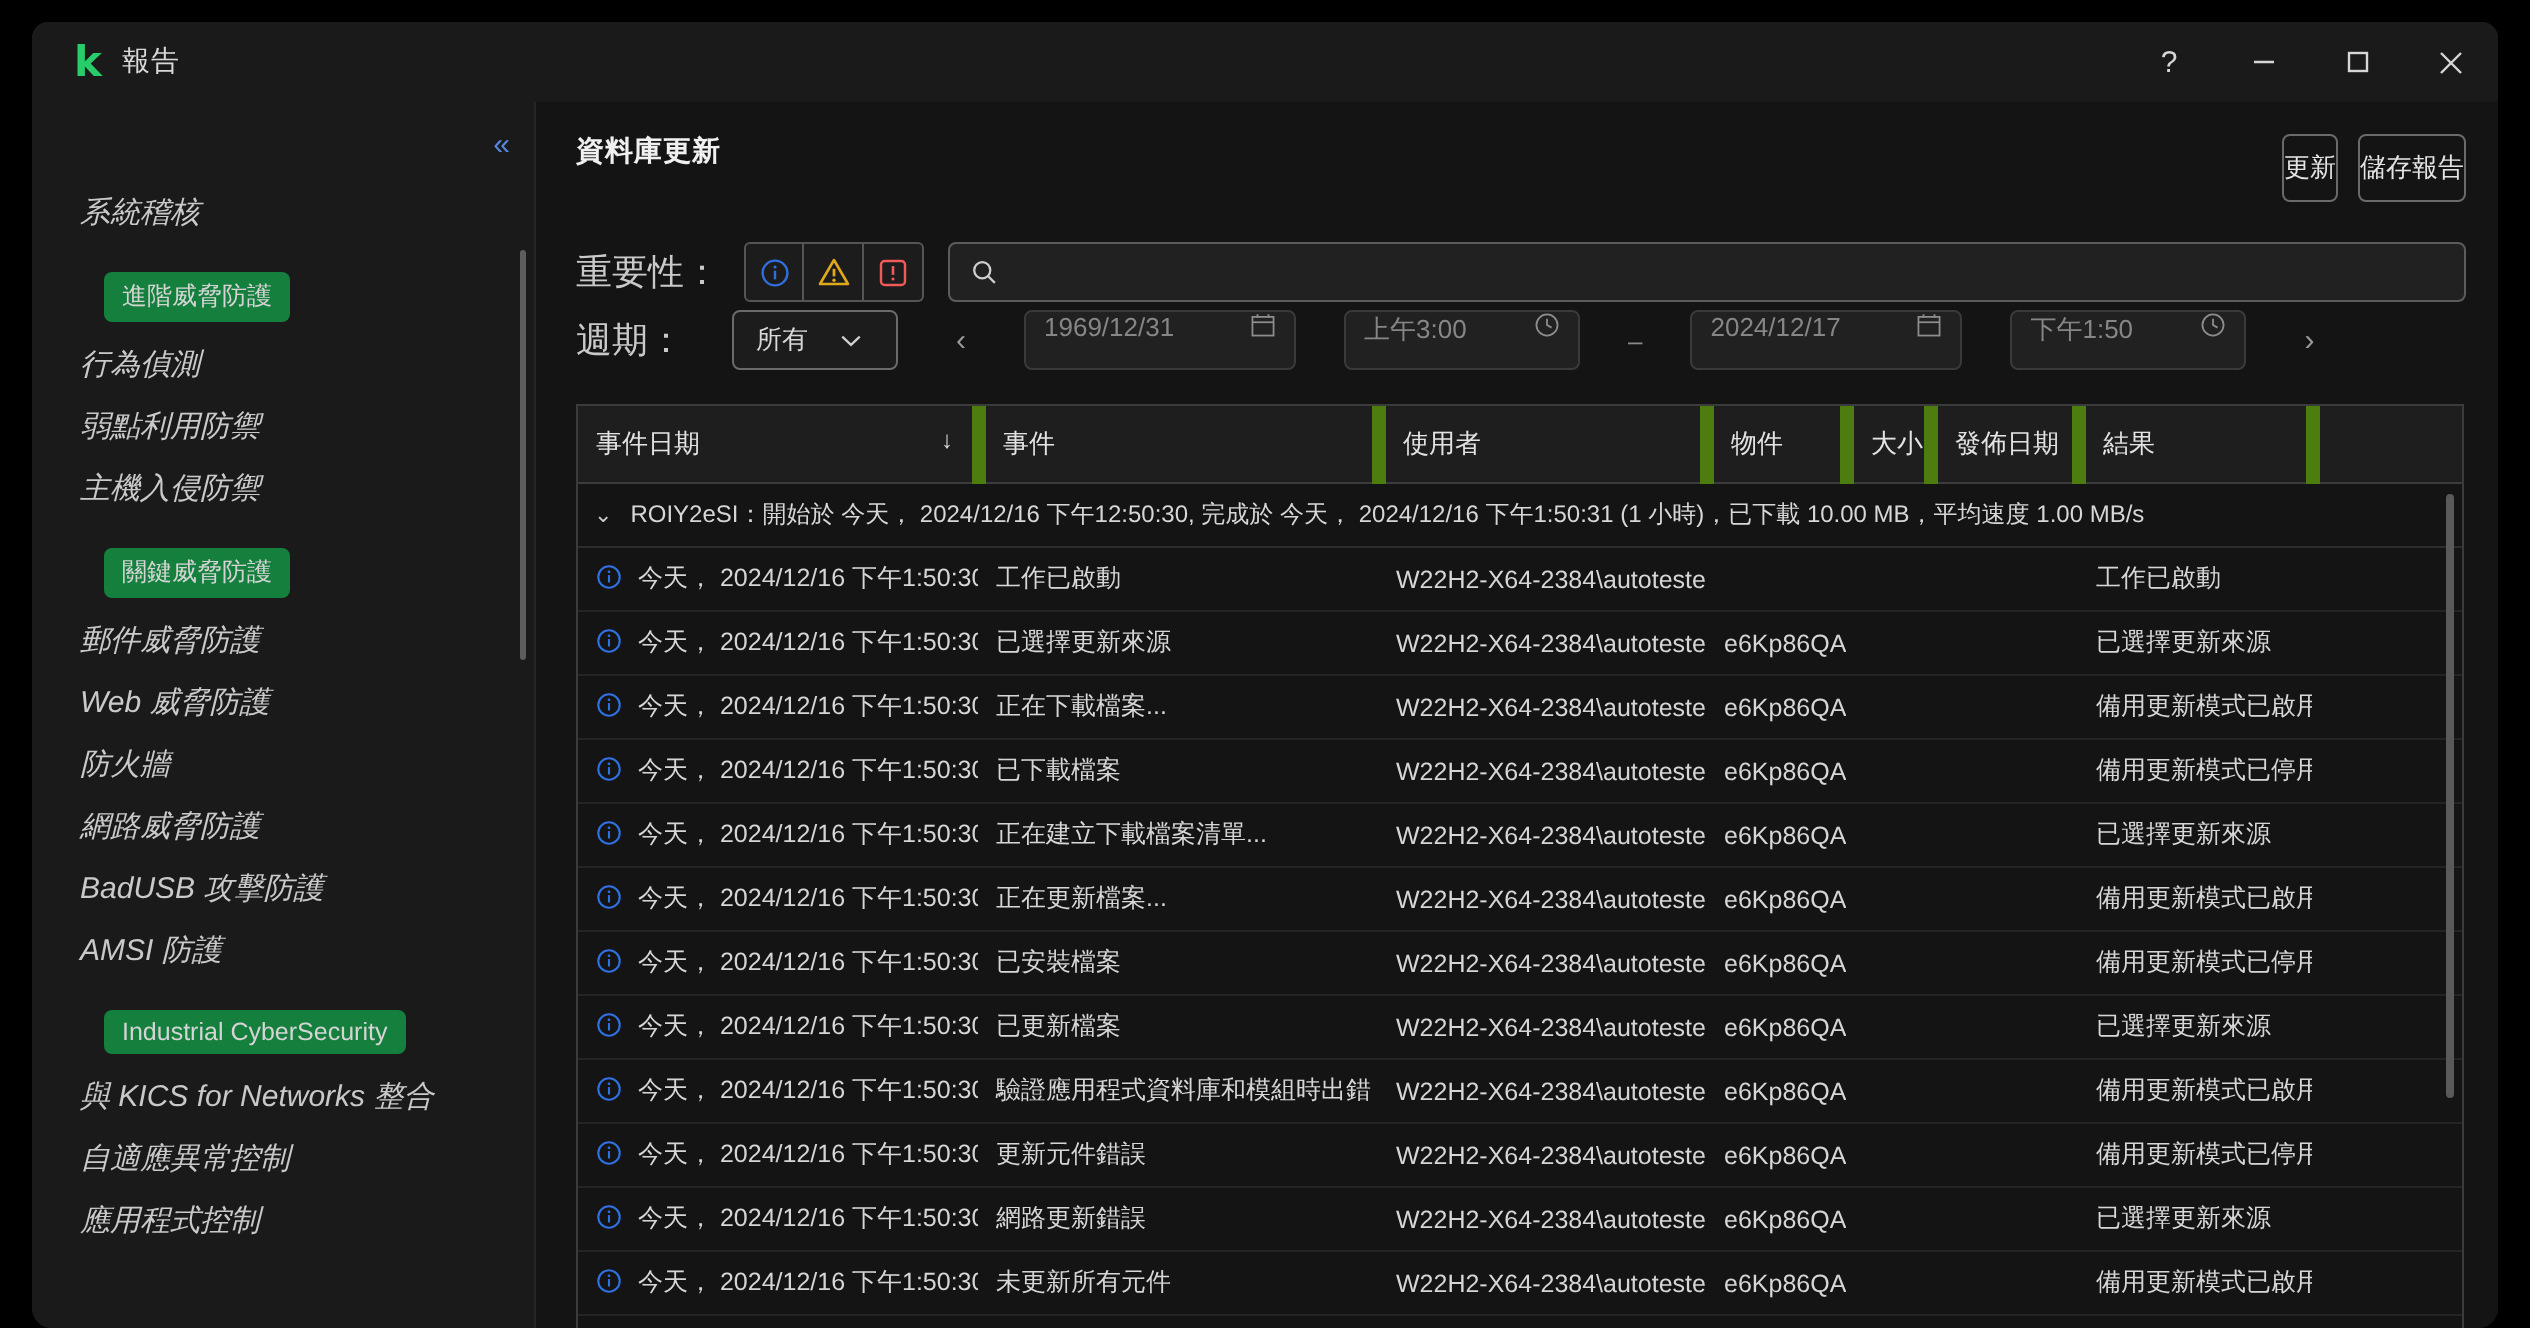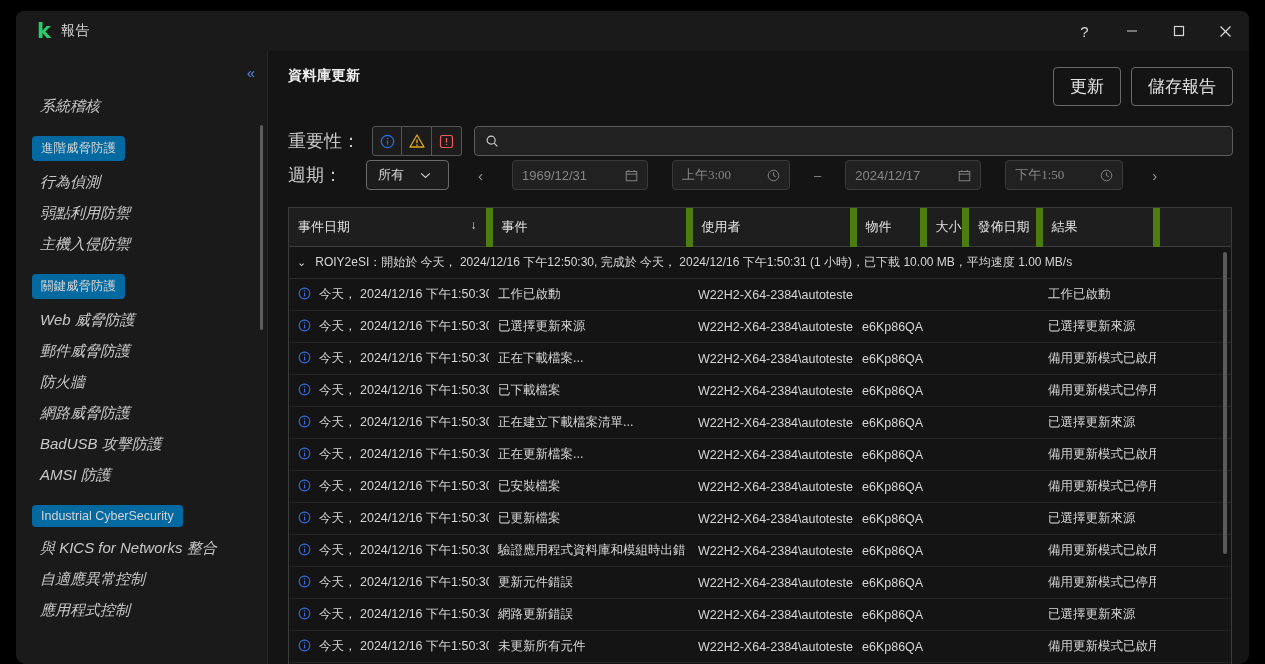--- a/index.html
+++ b/index.html
@@ -71,24 +71,24 @@
     color: #5686E1;
     font-size: 15px;
     letter-spacing: -2px;
     cursor: pointer;
     line-height: 1;
     padding: 2px 4px;
   }
   #nav { padding-top: 40px; }
   .nav-section {
     display: inline-block;
-    margin: 14px 0 6px 16px;
+    margin: 14px 0 6px 36px;
     padding: 4px 9px;
     border-radius: 4px;
-    background: #0369a1;
+    background: #15803d;
     color: #d4d4d4;
     font-size: 12.5px;
   }
   .nav-item {
     color: #c9c9c9;
     font-size: 15px;
     padding: 6px 10px 6px 24px;
     cursor: pointer;
     white-space: nowrap;
     font-style: italic;
@@ -113,22 +113,22 @@
     flex-direction: column;
   }
   #main-head { display: flex; align-items: flex-start; }
   #page-title { color: #f0f0f0; font-size: 14px; font-weight: bold; letter-spacing: .5px; }
   #head-actions { margin-left: auto; display: flex; gap: 10px; }
   .btn-outline {
     border: 1px solid #6a6a6a;
     border-radius: 4px;
     background: transparent;
     color: #e4e4e4;
-    font-size: 17px;
-    padding: 7px 16px;
+    font-size: 13px;
+    padding: 7px 0;
     cursor: pointer;
     font-family: Liberation Sans, sans-serif;
     white-space: nowrap;
   }
 
   
   #filter-row {
     display: flex;
     align-items: center;
     margin-top: 20px;
@@ -196,30 +196,29 @@
     padding: 2px 5px;
     cursor: pointer;
     line-height: 1;
   }
   .date-field {
     height: 30px;
     background: #212121;
     border: 1px solid #3a3a3a;
     border-radius: 4px;
     display: flex;
-    align-items: center;
     justify-content: space-between;
     gap: 8px;
     padding: 0 9px;
     color: #868686;
     font-size: 13px;
     cursor: text;
   }
   .date-field.wide { width: 136px; }
-  .date-field.time { width: 118px; font-family: Liberation Serif, serif; }
+  .date-field.time { width: 118px; }
   .dash { color: #8a8a8a; font-size: 13px; }
 
   
   #table-wrap {
     margin-top: 17px;
     flex: 1;
     min-height: 0;
     border: 1px solid #3b3b3b;
     border-bottom: none;
     background: #141414;
@@ -309,22 +308,22 @@
 
     <div id="sidebar">
       <div id="collapse-btn">«</div>
       <div id="nav">
           <div class="nav-item">系統稽核</div>
           <div><div class="nav-section">進階威脅防護</div></div>
           <div class="nav-item">行為偵測</div>
           <div class="nav-item">弱點利用防禦</div>
           <div class="nav-item">主機入侵防禦</div>
           <div><div class="nav-section">關鍵威脅防護</div></div>
+          <div class="nav-item">郵件威脅防護</div>
           <div class="nav-item">Web 威脅防護</div>
-          <div class="nav-item">郵件威脅防護</div>
           <div class="nav-item">防火牆</div>
           <div class="nav-item">網路威脅防護</div>
           <div class="nav-item">BadUSB 攻擊防護</div>
           <div class="nav-item">AMSI 防護</div>
           <div><div class="nav-section">Industrial CyberSecurity</div></div>
           <div class="nav-item">與 KICS for Networks 整合</div>
           <div class="nav-item">自適應異常控制</div>
           <div class="nav-item">應用程式控制</div>
         </div>
       <div id="sidebar-scrollbar"></div>

